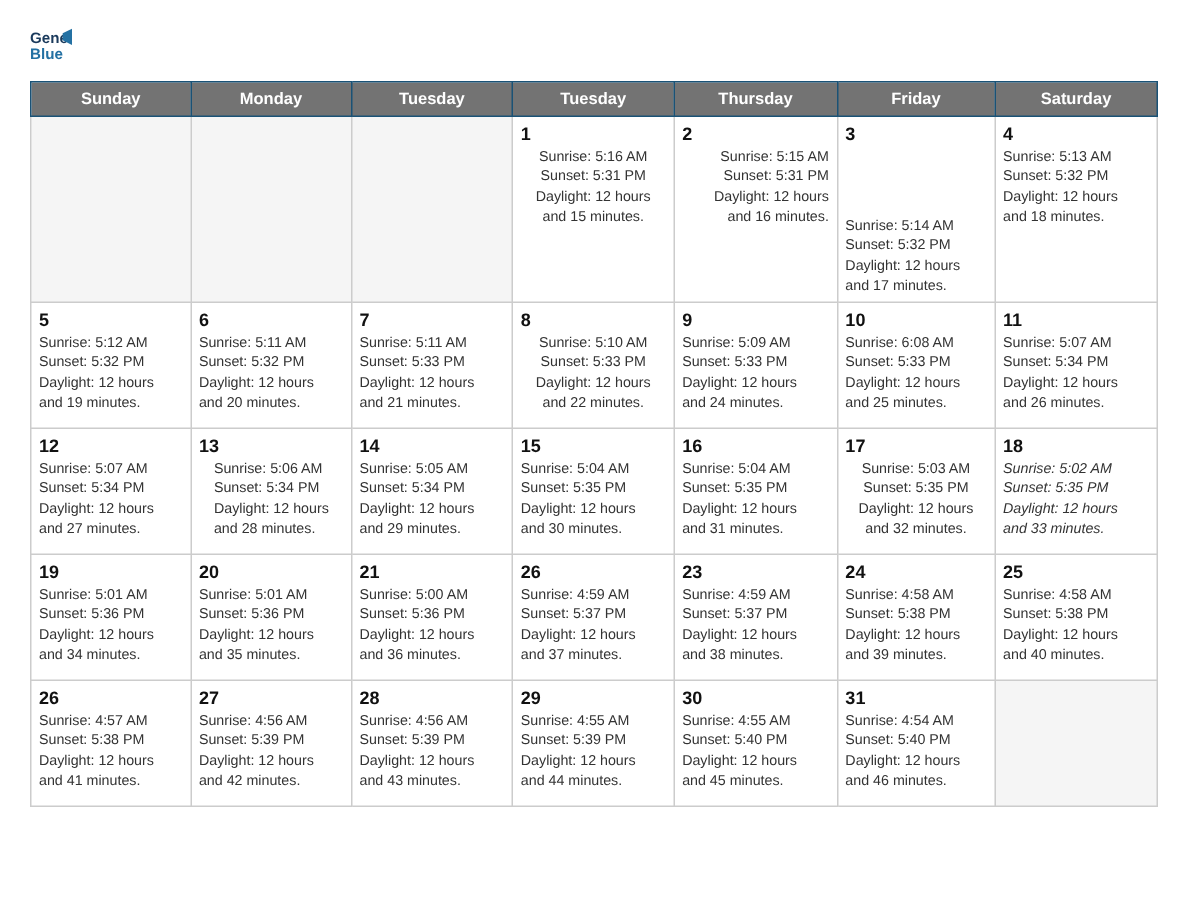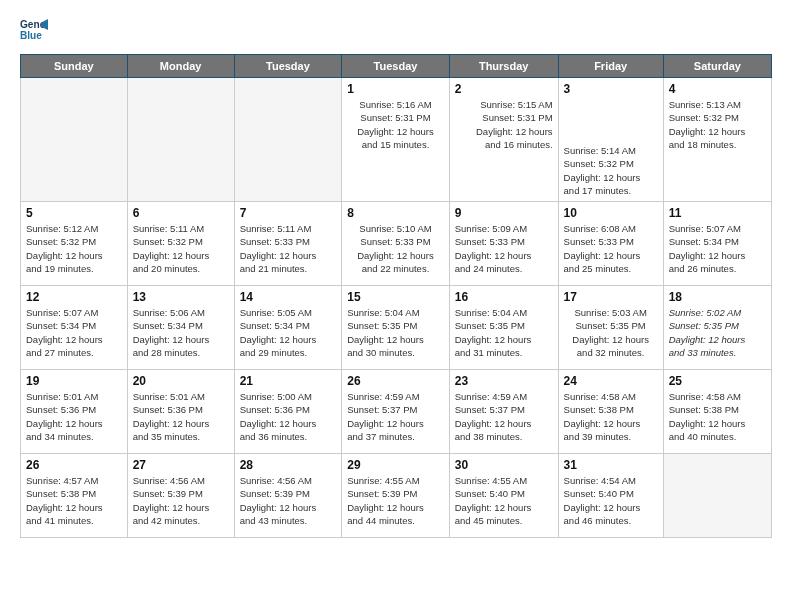--- a/index.html
+++ b/index.html
@@ -204,21 +204,21 @@
         <tr>
           <td>
             <div class="day-number">12</div>
             <div class="day-info" style="white-space: pre-line;">Sunrise: 5:07 AM
 Sunset: 5:34 PM
 Daylight: 12 hours
 and 27 minutes.</div>
           </td>
           <td>
             <div class="day-number">13</div>
-            <div class="day-info" style="white-space: pre-line;">Sunrise: 5:06 AM
+            <div class="day-info" style="white-space: pre-line; margin-left: 10px;">Sunrise: 5:06 AM
 Sunset: 5:34 PM
 Daylight: 12 hours
 and 28 minutes.</div>
           </td>
           <td>
             <div class="day-number">14</div>
             <div class="day-info" style="white-space: pre-line;">Sunrise: 5:05 AM
 Sunset: 5:34 PM
 Daylight: 12 hours
 and 29 minutes.</div>

